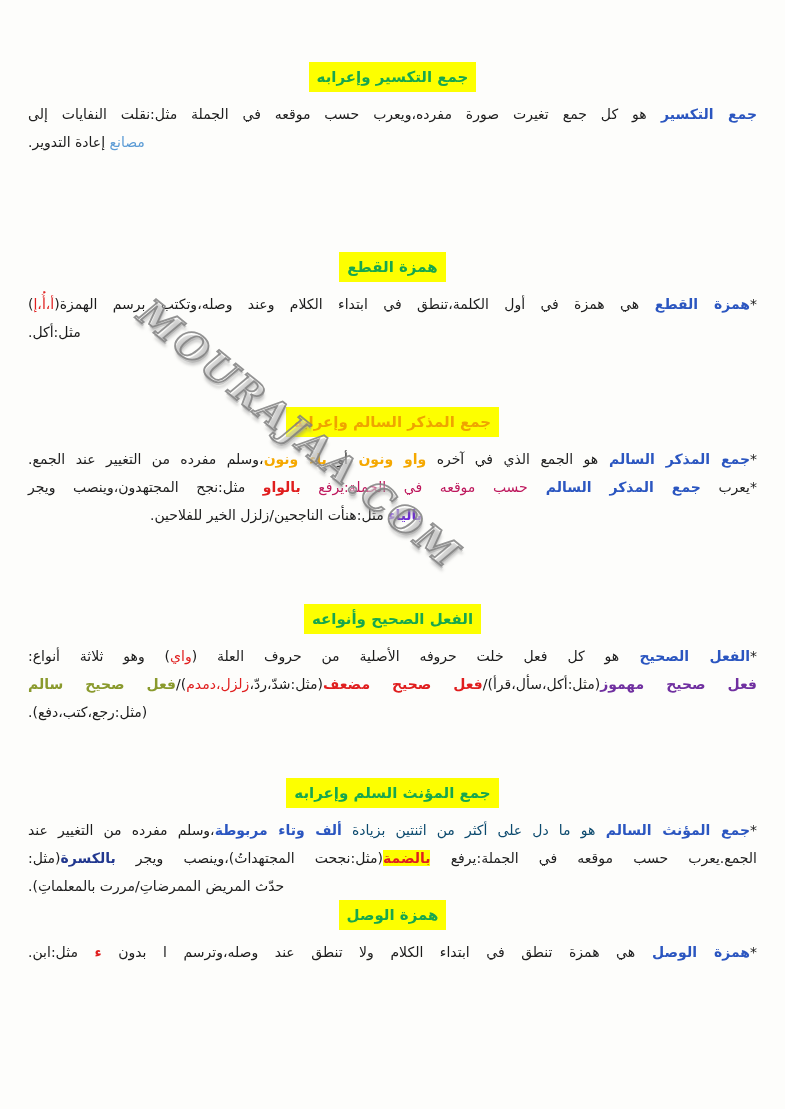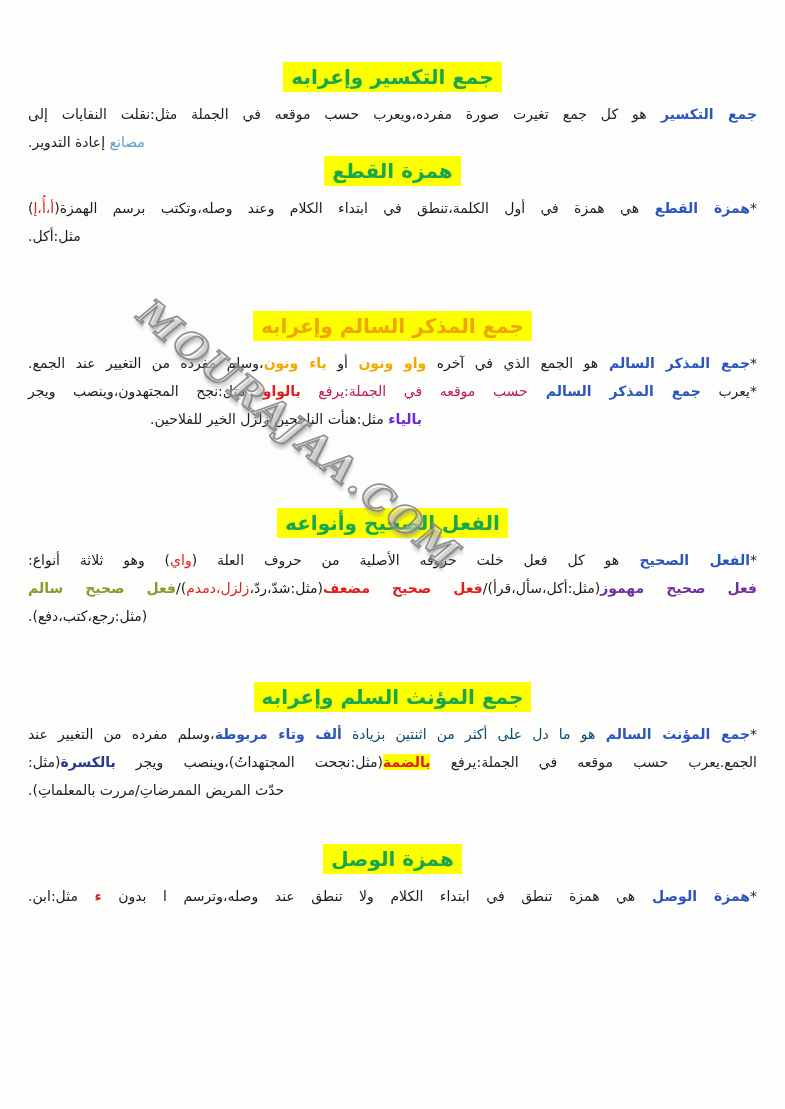--- a/index.html
+++ b/index.html
@@ -13,43 +13,43 @@
   .page {
     position:absolute; inset:0;
     background:#fdfdfb;
     padding:0 28px;
   }
   .title-row { text-align:center; margin-bottom:8px; }
   .title-hl {
     display:inline-block;
     background:#fdff00;
     font-weight:bold;
-    font-size:20px;
+    font-size:15px;
     line-height:24px;
     padding:3px 8px;
   }
   .line {
     direction:rtl;
     font-size:14px;
     line-height:28px;
     color:#1c1c1c;
   }
   .align-full { text-align:justify; text-align-last:justify; }
   .align-left { text-align:left; }
   .align-left-indent { text-align:left; padding-left:122px; }
   .b { font-weight:bold; }
   .hl { background:#fdff00; }
 
   
   .sec-broken-plural { margin-top:62px; }
-  .sec-hamzat-qat   { }
+  .sec-hamzat-qat   { margin-top:96px; }
   .sec-masc-plural  { margin-top:61px; }
   .sec-sound-verb   { margin-top:75px; }
   .sec-fem-plural   { margin-top:52px; }
-  .sec-hamzat-wasl  { margin-top:40px; }
+  .sec-hamzat-wasl  { }
 
   .watermark {
     position:absolute;
     left:158px; top:290px;
     transform:rotate(39deg);
     transform-origin:0 0;
     font-family:"DejaVu Serif", serif;
     font-style:italic;
     font-weight:bold;
     font-size:38px;

